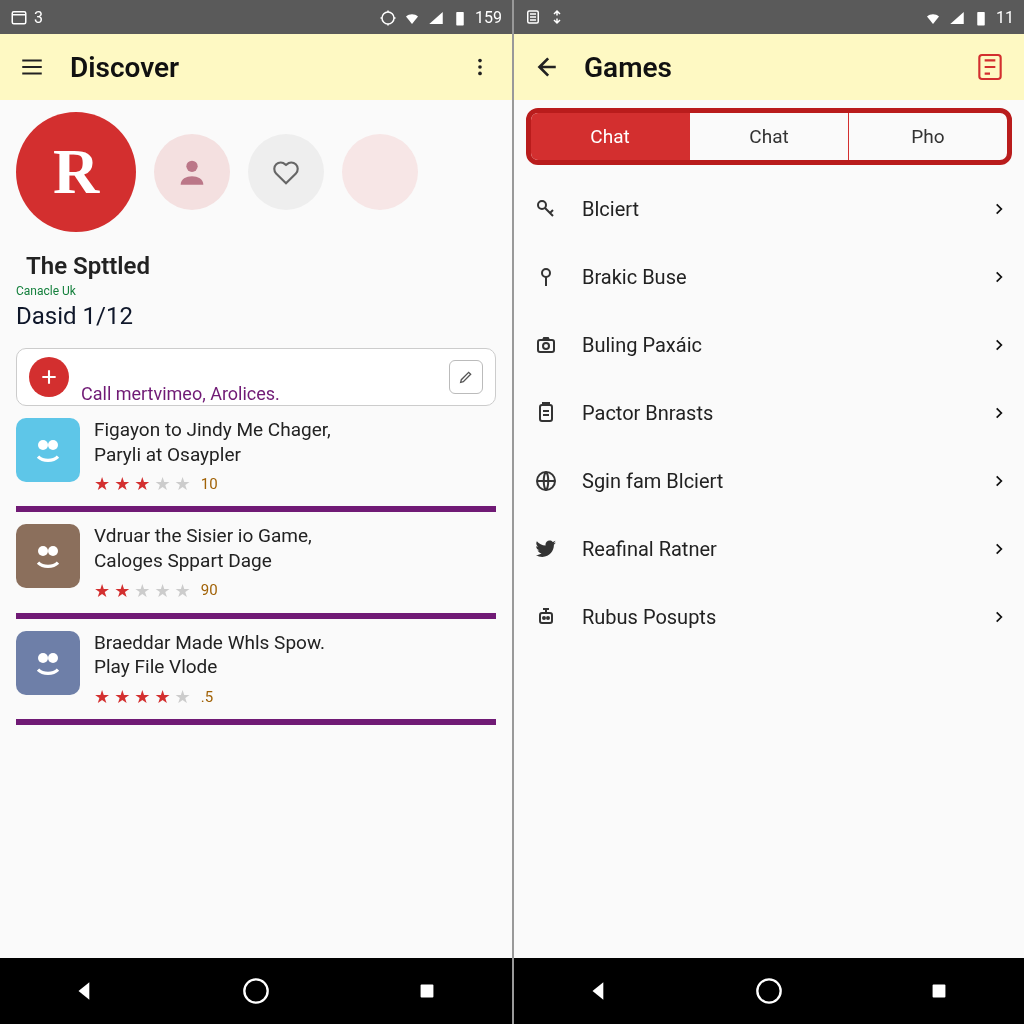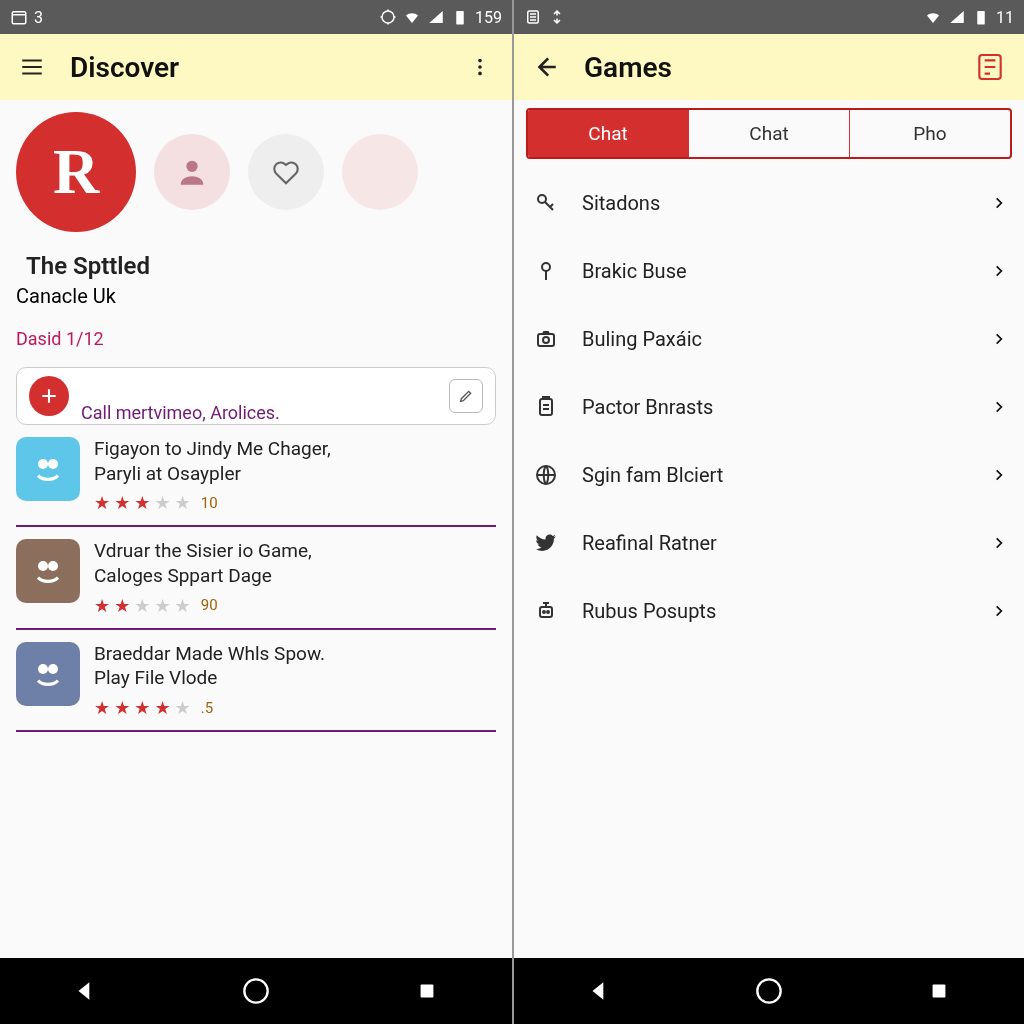--- a/index.html
+++ b/index.html
@@ -25,21 +25,21 @@
   .statusbar {
     height: 34px;
     background: #5a5a5a;
     color: #fff;
     display: flex;
     align-items: center;
     padding: 0 10px;
     font-size: 16px;
   }
   .statusbar .sb-left { display: flex; align-items: center; gap: 6px; }
-  .statusbar .sb-right { margin-left: auto; display: flex; align-items: flex-start; gap: 6px; }
+  .statusbar .sb-right { margin-left: auto; display: flex; align-items: flex-end; gap: 6px; }
   .sb-icon { width: 18px; height: 18px; }
 
   
   .header {
     height: 66px;
     display: flex;
     align-items: center;
     padding: 0 18px;
     background: #fef9c3;
   }
@@ -78,22 +78,22 @@
   .story.main {
     width: 120px; height: 120px;
     background: #d32f2f;
     color: #fff;
     font-size: 64px;
     font-weight: 800;
     font-family: Georgia, 'Times New Roman', serif;
   }
   .profile-block { margin-top: 14px; }
   .profile-name { font-size: 24px; font-weight: 600; color: #222; margin-left: 10px; }
-  .profile-sub { font-size: 20px; color: #000000; margin-top: 4px; }
-  .profile-date { font-size: 18px; color: #be185d; margin-top: 20px; }
+  .profile-sub { font-size: 12px; color: #15803d; margin-top: 4px; }
+  .profile-date { font-size: 24px; color: #0f172a; margin-top: 4px; }
 
   .input-card {
     margin-top: 18px;
     border: 1px solid #ccc;
     border-radius: 10px;
     height: 58px;
     display: flex;
     align-items: center;
     padding: 0 12px;
     gap: 12px;
@@ -109,40 +109,40 @@
   .edit-btn {
     width: 34px; height: 34px; border:1px solid #bbb; border-radius:6px;
     display:flex; align-items:center; justify-content:center;
     color:#555;
   }
 
   .section-title { font-size: 22px; font-weight: 700; margin-top: 22px; margin-bottom: 6px; }
 
   .game-item {
     display: flex; gap: 14px; padding: 12px 0;
-    border-bottom: 2px solid #701a75;
+    border-bottom: 6px solid #701a75;
     align-items: flex-start;
   }
   .game-thumb {
     width: 64px; height: 64px; border-radius: 10px;
     background: #5ec6e8;
     flex-shrink: 0;
     display:flex; align-items:center; justify-content:center;
     overflow:hidden;
   }
   .game-text { flex:1; }
   .game-title { font-size: 19px; color:#222; line-height:1.3; }
   .rating { display:flex; align-items:center; gap:4px; margin-top:6px; }
   .star { color:#d32f2f; font-size:18px; }
   .star.empty { color:#ccc; }
   .rating-count { color:#a16207; font-size:15px; margin-left:6px; }
 
   
   .tabs {
-    display:flex; border:2px solid #b91c1c; border-radius:4px;
+    display:flex; border:5px solid #b91c1c; border-radius:12px;
     margin: 8px 12px 4px 12px; overflow:hidden;
   }
   .tab {
     flex:1; text-align:center; padding:12px 4px;
     font-size:19px; color:#333;
     border-right:1px solid #d32f2f;
   }
   .tab:last-child{ border-right:none; }
   .tab.active { background:#d32f2f; color:#fff; }
 
@@ -387,21 +387,21 @@
       <div class="tab">Pho</div>
     </div>
   <div class="list" id="right-list">
       <div class="list-row">
         <div class="row-icon">
           <svg width="24" height="24" viewBox="0 0 24 24" fill="none" stroke="#333" stroke-width="2">
             <circle cx="8" cy="8" r="4"></circle>
             <path d="M11 11l8 8M16 16l3-3"></path>
           </svg>
         </div>
-        <div class="row-label">Sitadons</div>
+        <div class="row-label">Blciert</div>
         <div class="chev">
           <svg width="14" height="20" viewBox="0 0 24 24" fill="none" stroke="#111" stroke-width="3">
             <path d="M8 4l8 8-8 8"></path>
           </svg>
         </div>
       </div>
       <div class="list-row">
         <div class="row-icon">
           <svg width="24" height="24" viewBox="0 0 24 24" fill="none" stroke="#333" stroke-width="2">
             <circle cx="12" cy="8" r="4"></circle>

